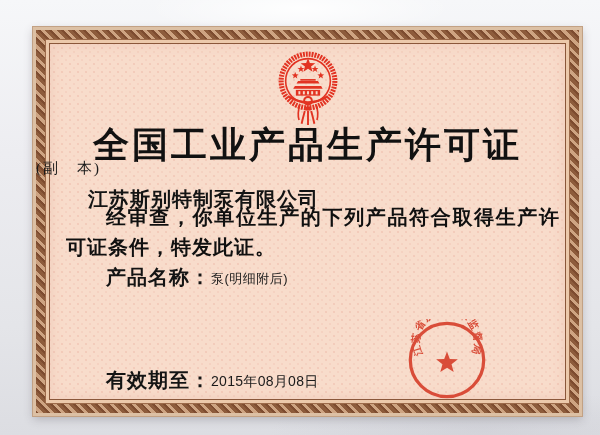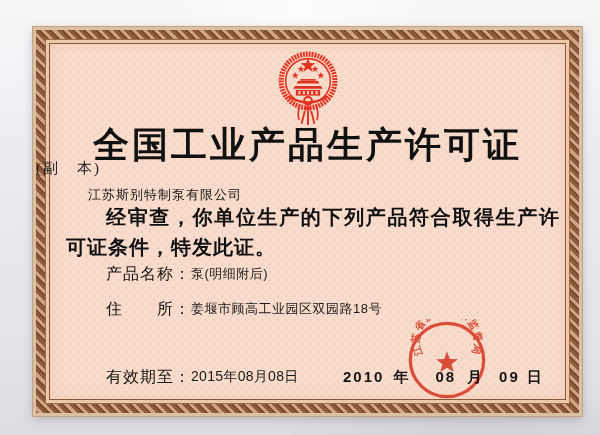--- a/index.html
+++ b/index.html
@@ -43,29 +43,29 @@
     position:absolute;left:0;top:91px;width:100%;text-align:center;
     font-family:"Liberation Serif",serif;font-weight:bold;
     font-size:36px;letter-spacing:3px;color:#111;white-space:nowrap;
   }
   .subtitle{
     position:absolute;left:0;top:129px;width:100%;
     font-family:"Liberation Serif",serif;font-size:15px;color:#1a1a1a;letter-spacing:2px;
   }
   .company{
     position:absolute;left:52px;top:156px;
-    font-weight:normal;font-size:13px;letter-spacing:1px;color:#141414;
+    font-weight:bold;font-size:20px;letter-spacing:1px;color:#141414;
   }
   .body-text{
     position:absolute;left:30px;top:172px;width:494px;
     font-weight:bold;font-size:20px;line-height:30px;letter-spacing:1px;
     text-indent:2em;text-align:justify;color:#101010;
   }
   .field{position:absolute;left:70px;white-space:nowrap;}
-  .flabel{font-weight:normal;font-size:16px;letter-spacing:1px;color:#141414;}
+  .flabel{font-weight:bold;font-size:20px;letter-spacing:1px;color:#141414;}
   .fvalue{font-weight:normal;font-size:13px;letter-spacing:.5px;color:#1a1a1a;vertical-align:1px;}
   .fvalue.latin{font-size:14px;letter-spacing:.3px;}
   .f-r1{top:234px;} .f-r2{top:269px;} .f-r3{top:291px;} .f-r4{top:314px;} .f-r5{top:337px;text-align:right;}
   .date-line{
     position:absolute;left:307px;top:338px;display:flex;align-items:baseline;
     font-weight:bold;color:#141414;white-space:nowrap;
   }
   .date-num{font-size:15px;letter-spacing:2px;}
   .date-unit{font-size:15px;}
   .dl-y{margin-left:9px;} .d-m{margin-left:27px;} .dl-m{margin-left:11px;}
@@ -119,35 +119,24 @@
     </svg>
 
     <div class="title">全国工业产品生产许可证</div>
     <div class="subtitle">(副　本)</div>
     <div class="company">江苏斯别特制泵有限公司</div>
     <div class="body-text">经审查，你单位生产的下列产品符合取得生产许可证条件，特发此证。</div>
 
     <div class="field f-r1">
       <span class="flabel">产品名称：</span><span class="fvalue">泵(明细附后)</span>
     </div>
-    <div class="field f-r2">
-      <span class="flabel">住　　所：</span><span class="fvalue">姜堰市顾高工业园区双园路18号</span>
-    </div>
     <div class="field f-r5">
       <span class="flabel">有效期至：</span><span class="fvalue latin">2015年08月08日</span>
     </div>
 
-    <div class="date-line">
-      <span class="date-num">2010</span>
-      <span class="date-unit dl-y">年</span>
-      <span class="date-num d-m">08</span>
-      <span class="date-unit dl-m">月</span>
-      <span class="date-num d-d">09</span>
-      <span class="date-unit dl-d">日</span>
-    </div>
 
 
     <svg class="seal" width="82" height="82" viewBox="0 0 86 86">
       <circle cx="43" cy="43" r="38.5" fill="none" stroke="#d6402c" stroke-width="3.4"></circle>
       <defs>
         <path id="sealArc" d="M 15.8 33.1 A 29 29 0 1 1 70.2 33.1" fill="none"></path>
       </defs>
       <text font-size="10.5" font-weight="bold" fill="#d6402c" letter-spacing="1.5" font-family="Liberation Serif, serif" text-anchor="middle">
         <textPath href="#sealArc" startOffset="50%">江苏省质量技术监督局</textPath>
       </text>

